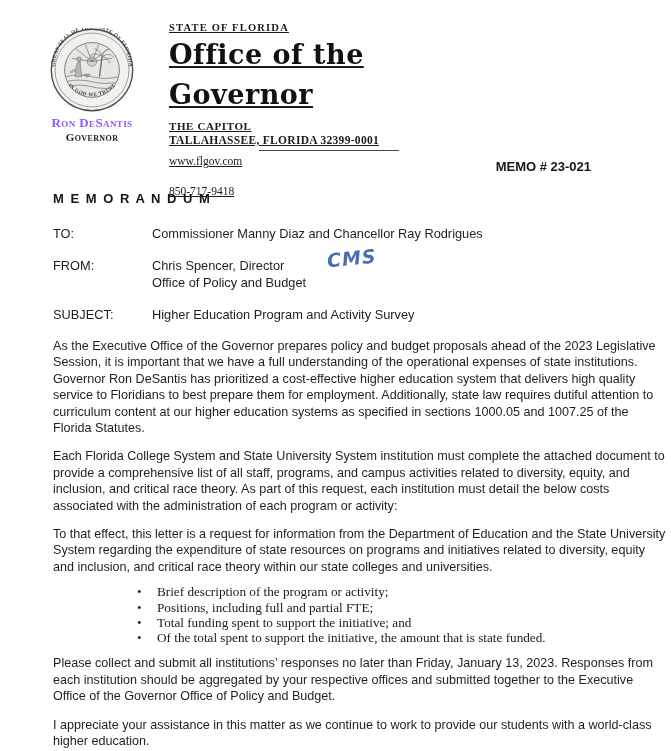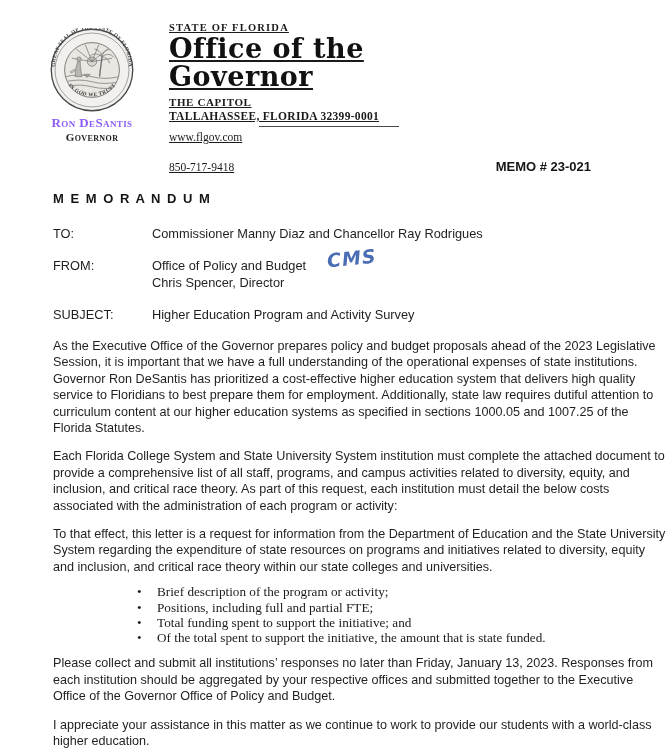--- a/index.html
+++ b/index.html
@@ -22,21 +22,21 @@
     font-family:"Liberation Serif","DejaVu Serif",serif;
     font-variant:small-caps; font-weight:700; font-size:11px; letter-spacing:.4px; color:#222;
   }
   .head-center {
     position:absolute; left:169px; top:22px; width:320px; text-align:left;
     font-family:"Liberation Serif","DejaVu Serif",serif; color:#1a1a1a;text-decoration:underline;
   }
   .state-line { font-size:10.5px; letter-spacing:1.2px; font-weight:600; }
   .office-title {
     font-family:"DejaVu Serif","Liberation Serif",serif; font-weight:700;
-    font-size:27px; line-height:28px; margin-top:2px; letter-spacing:.5px; color:#111;
+    font-size:27px; line-height:40px; margin-top:2px; letter-spacing:.5px; color:#111;
   }
   .capitol-line { font-size:11px; margin-top:5px; letter-spacing:.6px; font-weight:600; }
   .address-line { font-size:11.5px; margin-top:2px; letter-spacing:.3px; font-weight:600; }
   .head-divider { width:140px; border-top:1px solid #4a4a4a; margin:4px auto 4px auto; }
   .website-line { font-size:11.5px; }
   .phone-line { font-size:11.5px; margin-top:18px; }
 
   
   .memo-number {
     text-align:right; padding-right:80px; margin-top:7px;
@@ -126,22 +126,22 @@
   <div class="fields">
 
     <div class="field-row">
       <div class="field-label">TO:</div>
       <div class="field-value">Commissioner Manny Diaz and Chancellor Ray Rodrigues</div>
     </div>
 
     <div class="field-row">
       <div class="field-label">FROM:</div>
       <div class="field-value">
+        <div>Chris Spencer, Director</div>
         <div>Office of Policy and Budget</div>
-        <div>Chris Spencer, Director</div>
         <span class="sig" style="color:#4a6cb3;">CMS</span>
       </div>
     </div>
 
     <div class="field-row">
       <div class="field-label">SUBJECT:</div>
       <div class="field-value">Higher Education Program and Activity Survey</div>
     </div>
 
   </div>

